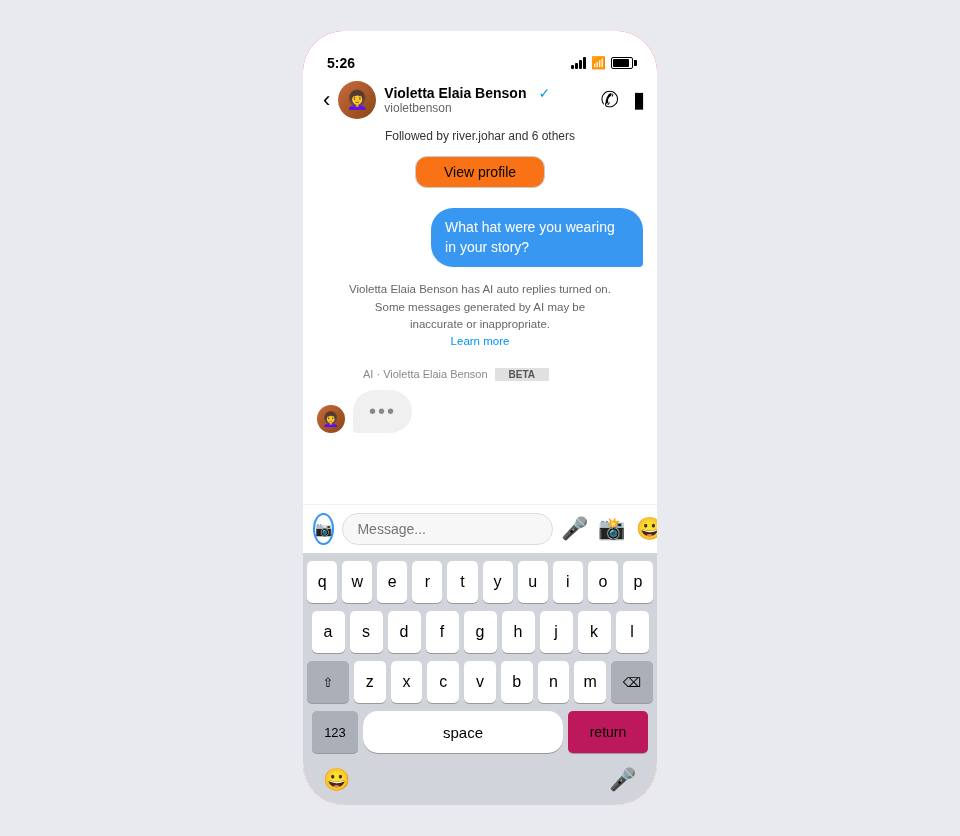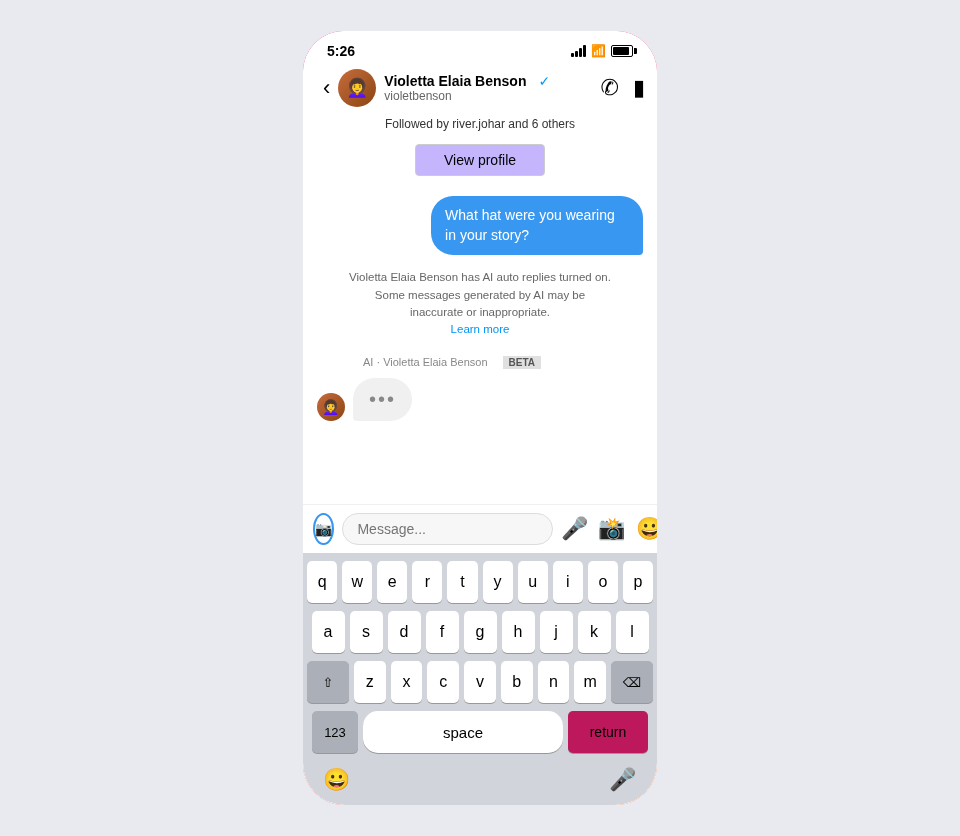--- a/index.html
+++ b/index.html
@@ -41,21 +41,21 @@
       overflow: hidden;
       display: flex;
       flex-direction: column;
     }
 
     
     .status-bar {
       display: flex;
       justify-content: space-between;
       align-items: center;
-      padding: 12px 24px 4px;
+      padding: 24px 24px 4px;
       font-size: 13px;
       font-weight: 600;
     }
 
     .status-time { font-weight: 700; font-size: 14px; }
 
     .status-icons {
       display: flex;
       align-items: center;
       gap: 5px;
@@ -190,25 +190,25 @@
     .profile-meta {
       text-align: center;
       font-size: 12px;
       color: #333;
       margin-bottom: 10px;
       line-height: 1.6;
     }
 
     .view-profile-btn {
       border: 1.5px solid #ccc;
-      border-radius: 4px;
+      border-radius: 12px;
       padding: 7px 28px;
       font-size: 14px;
       font-weight: 500;
-      background: #c4b5fd;
+      background: #f97316;
       cursor: pointer;
       color: #000;
     }
 
     
     .messages-area {
       flex: 1;
       overflow-y: auto;
       padding: 10px 14px;
       display: flex;
@@ -245,23 +245,23 @@
       font-size: 11px;
       color: #888;
       text-align: left;
       padding-left: 46px;
       margin-top: 4px;
     }
 
     .ai-label-badge {
       background: #e0e0e0;
       border-radius: 0;
-      padding: 1px 6px;
+      padding: 1px 14px;
       font-size: 10px;
-      margin-left: 12px;
+      margin-left: 4px;
       font-weight: 600;
       color: #555;
     }
 
     .incoming-message-row {
       display: flex;
       align-items: flex-end;
       gap: 8px;
     }
 

